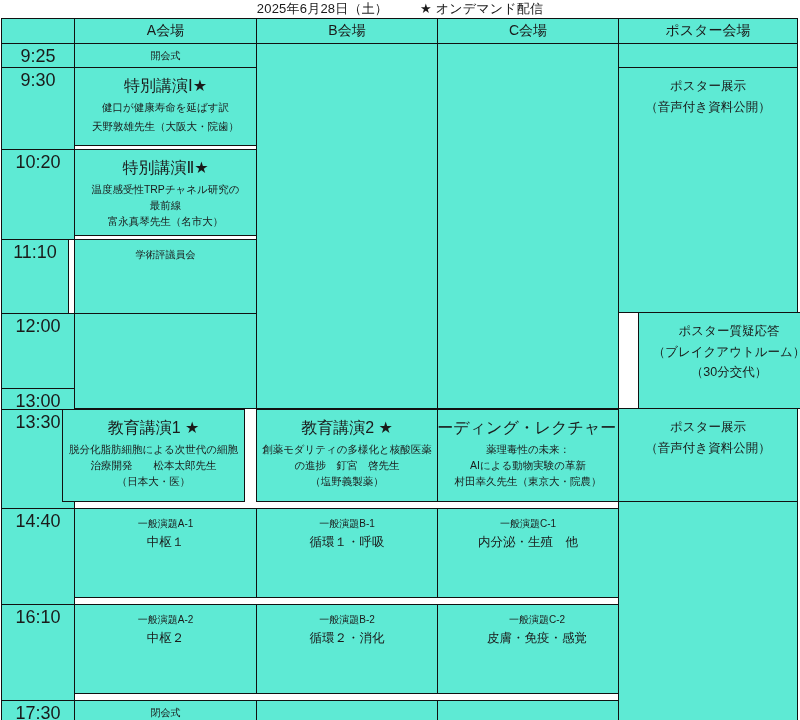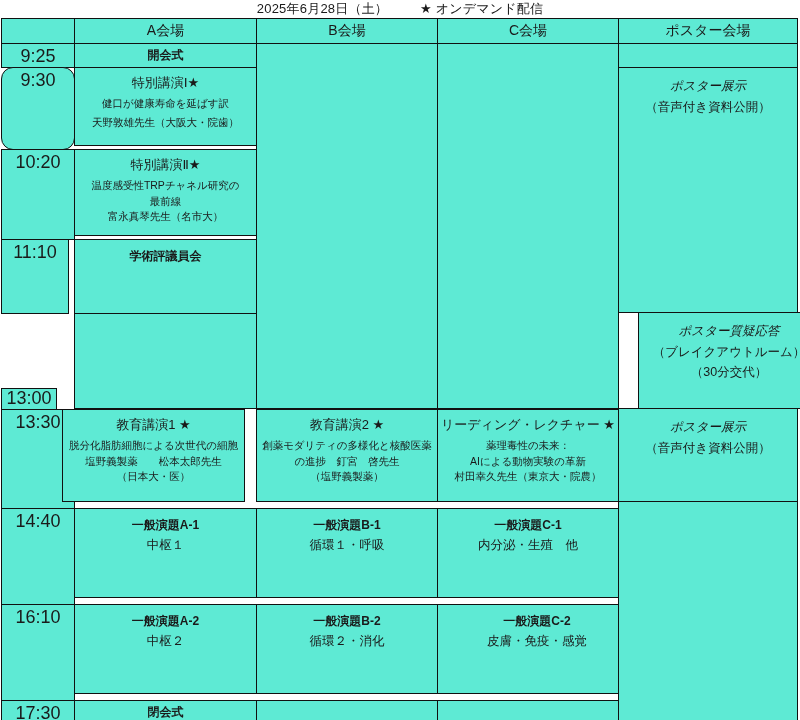--- a/index.html
+++ b/index.html
@@ -61,47 +61,46 @@
   
   .timecell {
     font-size: 18px;
     justify-content: flex-start;
     padding-top: 2px;
     letter-spacing: 0;
   }
 
   
   .sess-title {
-    font-size: 13px;
+    font-size: 16px;
     line-height: 1.45;
     margin: 0;
     white-space: nowrap;
   }
   .sess-line {
     font-size: 10.5px;
     line-height: 1.5;
     margin: 0;
     white-space: nowrap;
   }
   .big {
-    font-size: 12px;
+    font-size: 10px;
     line-height: 1.7;
     margin: 0;
     white-space: nowrap;
-    font-weight: bold;
   }
   .med {
     font-size: 12.5px;
     line-height: 1.65;
     margin: 0;
     white-space: nowrap;
   }
   .pad6 { padding-top: 6px; }
   .pad3 { padding-top: 3px; }
-  .pad8 { padding-top: 8px; font-style: italic; }
+  .pad8 { padding-top: 8px; }
 </style>
 </head>
 <body>
 
 <div id="page">
 
   <div class="topbar">
     <span class="date">2025年6月28日（土）</span>
     <span class="ondemand">★ オンデマンド配信</span>
   </div>
@@ -120,30 +119,33 @@
     <div class="cellbox hdr" style="left:436px; top:0px; width:182px; height:26px;">
       <span>C会場</span>
     </div>
     <div class="cellbox hdr" style="left:617px; top:0px; width:180px; height:26px;">
       <span>ポスター会場</span>
     </div>
 
     <div class="cellbox timecell" style="left:0px; top:25px; width:74px; height:25px;">
       <span>9:25</span>
     </div>
-    <div class="cellbox timecell" style="left:0px; top:49px; width:74px; height:83px;border-radius:12px;">
+    <div class="cellbox timecell" style="left:0px; top:49px; width:74px; height:83px;">
       <span>9:30</span>
     </div>
     <div class="cellbox timecell" style="left:0px; top:131px; width:74px; height:91px;">
       <span>10:20</span>
     </div>
     <div class="cellbox timecell" style="left:0px; top:221px; width:68px; height:75px;">
       <span>11:10</span>
     </div>
-    <div class="cellbox timecell" style="left:0px; top:370px; width:56px; height:22px;justify-content:flex-end;">
+    <div class="cellbox timecell" style="left:0px; top:295px; width:74px; height:76px;">
+      <span>12:00</span>
+    </div>
+    <div class="cellbox timecell" style="left:0px; top:370px; width:74px; height:22px;">
       <span>13:00</span>
     </div>
     <div class="cellbox timecell" style="left:0px; top:391px; width:74px; height:100px;">
       <span>13:30</span>
     </div>
     <div class="cellbox timecell" style="left:0px; top:490px; width:74px; height:97px;">
       <span>14:40</span>
     </div>
     <div class="cellbox timecell" style="left:0px; top:586px; width:74px; height:97px;">
       <span>16:10</span>
@@ -171,21 +173,21 @@
 
     <div class="cellbox" style="left:73px; top:221px; width:183px; height:75px;">
       <p class="big pad6">学術評議員会</p>
     </div>
 
     <div class="cellbox" style="left:73px; top:295px; width:183px; height:96px;"></div>
 
     <div class="cellbox" style="left:61px; top:391px; width:183px; height:93px;">
       <p class="sess-title pad6">教育講演1 ★</p>
       <p class="sess-line pad3">脱分化脂肪細胞による次世代の細胞</p>
-      <p class="sess-line">塩野義製薬　　松本太郎先生</p>
+      <p class="sess-line">治療開発　　松本太郎先生</p>
       <p class="sess-line">（日本大・医）</p>
     </div>
 
     <div class="cellbox" style="left:73px; top:490px; width:183px; height:90px;">
       <p class="big pad6">一般演題A-1</p>
       <p class="med">中枢１</p>
     </div>
 
     <div class="cellbox" style="left:73px; top:586px; width:183px; height:90px;">
       <p class="big pad6">一般演題A-2</p>

